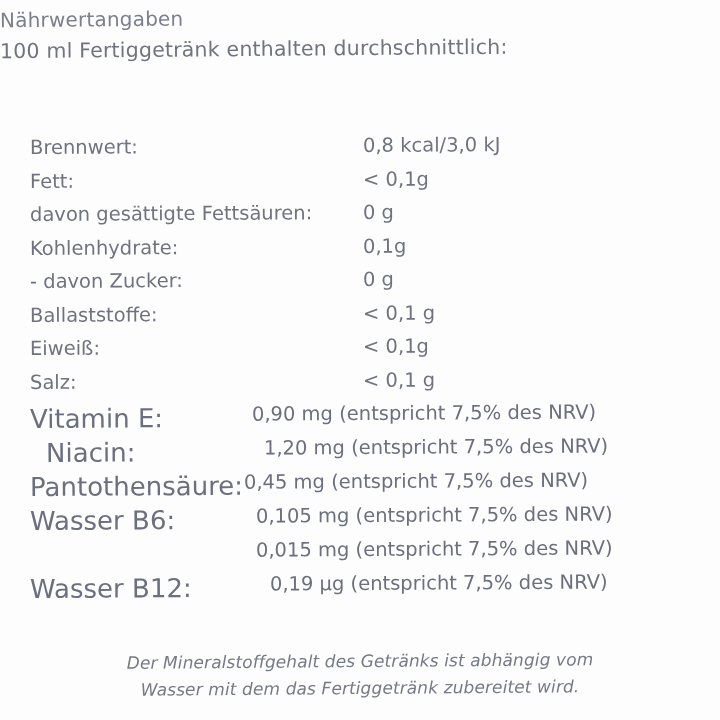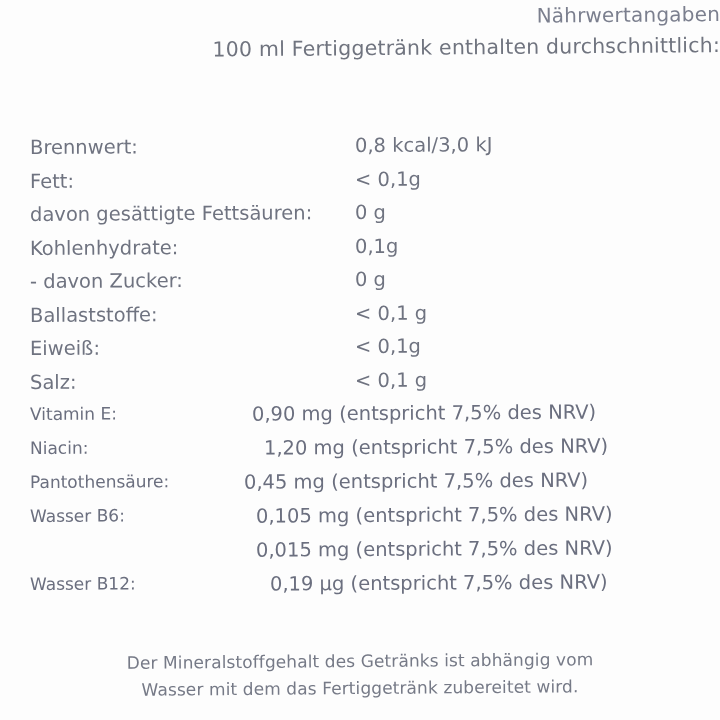--- a/index.html
+++ b/index.html
@@ -18,22 +18,21 @@
   .label {
     position: absolute;
     inset: 0;
     filter: blur(0.35px);
   }
   .header {
     position: absolute;
     left: 0;
     right: 0;
     top: 2px;
-    text-align: right;
-    padding-left: 32px;
+    text-align: left;
   }
   .header-line {
     font-size: 20px;
     letter-spacing: 0.2px;
     color: #7b7f8e;
     line-height: 1.55;
     transform: rotate(-0.5deg);
   }
   .header-line.second {
     font-size: 20.5px;
@@ -60,47 +59,48 @@
     flex: 0 0 auto;
   }
   .row .value {
     font-size: 19.5px;
     color: #6f7380;
     white-space: nowrap;
   }
 
   
   .macro .name { width: 325px; }
-  .macro .value { margin-left: 0; }
+  .macro .value { margin-left: 8px; }
 
   
   .vitamin { height: 34px; }
 
   .vit-wrap {
     position: relative;
     width: 100%;
   }
   .vit-name {
     position: absolute;
     left: 0;
-    font-size: 17px;
+    font-size: 26px;
     white-space: nowrap;
   }
   .vit-val {
     position: absolute;
     font-size: 19.5px;
     white-space: nowrap;
   }
 
   .footer {
     position: absolute;
     left: 0;
     right: 0;
     bottom: 18px;
     text-align: center;
+    font-style: italic;
   }
   .footer-line {
     font-size: 17px;
     color: #767a87;
     line-height: 1.6;
     transform: rotate(-0.45deg);
     letter-spacing: 0.1px;
   }
   .footer-line.f2 { font-size: 17px; }
 </style>
@@ -158,21 +158,21 @@
 
     <div class="row vitamin">
       <div class="vit-wrap">
         <span class="vit-name" style="left:0">Vitamin E:</span>
         <span class="vit-val" style="left:222px">0,90 mg (entspricht 7,5% des NRV)</span>
       </div>
     </div>
 
     <div class="row vitamin">
       <div class="vit-wrap">
-        <span class="vit-name" style="left:0">Niacin:</span>
+        <span class="vit-name" style="left:16px">Niacin:</span>
         <span class="vit-val" style="left:234px">1,20 mg   (entspricht 7,5% des NRV)</span>
       </div>
     </div>
 
     <div class="row vitamin">
       <div class="vit-wrap">
         <span class="vit-name" style="left:0">Pantothensäure:</span>
         <span class="vit-val" style="left:214px">0,45 mg   (entspricht 7,5% des NRV)</span>
       </div>
     </div>

